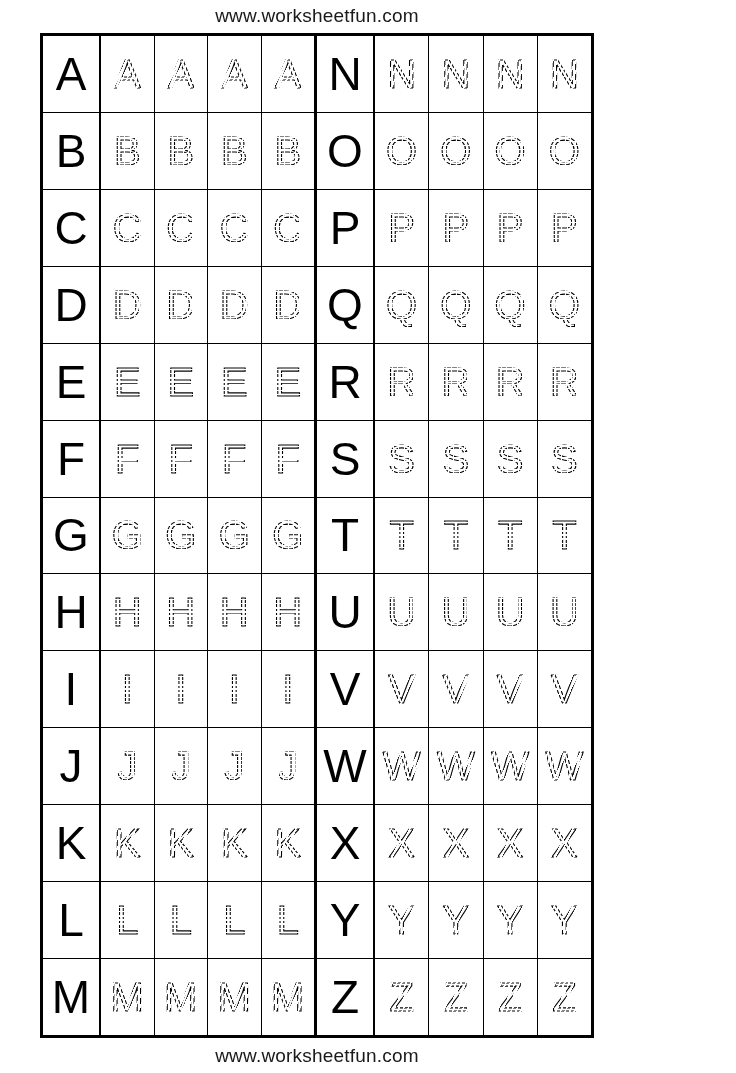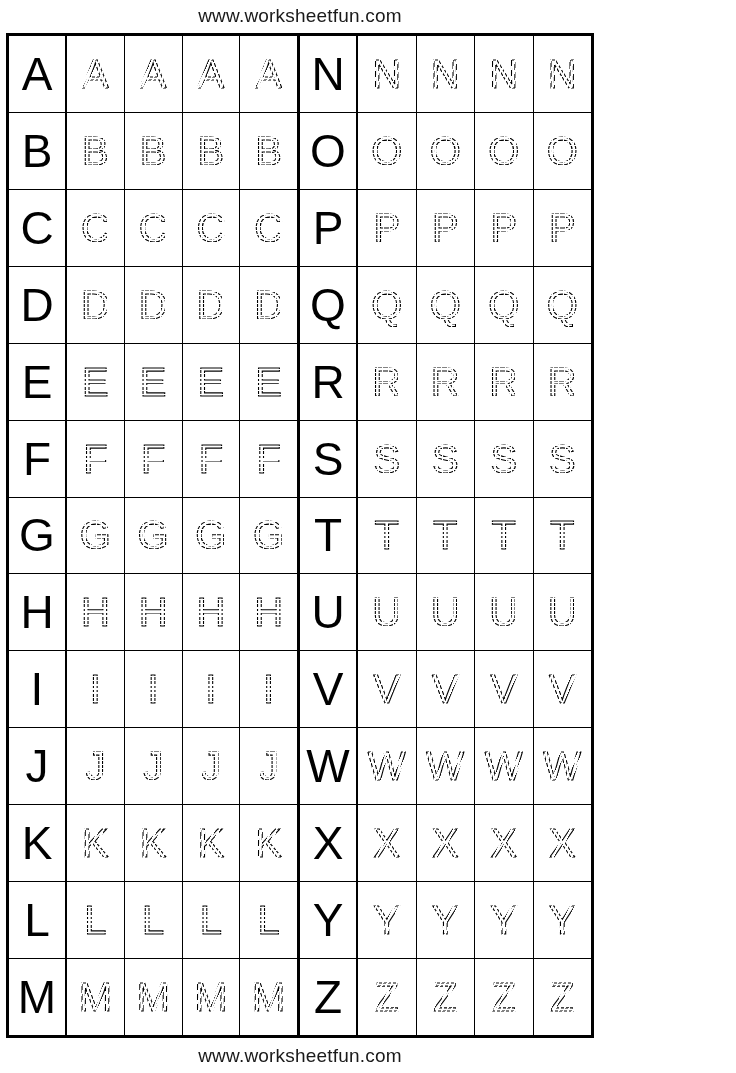--- a/index.html
+++ b/index.html
@@ -14,20 +14,21 @@
     color: #000000;
     overflow: hidden;
     position: relative;
   }
   .page {
     width: 600px;
     height: 1073px;
     box-sizing: border-box;
     display: flex;
     flex-direction: column;
+    padding-left: 34px;
   }
   .site-header, .site-footer {
     text-align: center;
     font-size: 19px;
     font-family: "Liberation Sans", sans-serif;
     color: #1a1a1a;
     letter-spacing: 0.2px;
     flex: 0 0 auto;
   }
   .site-header {

